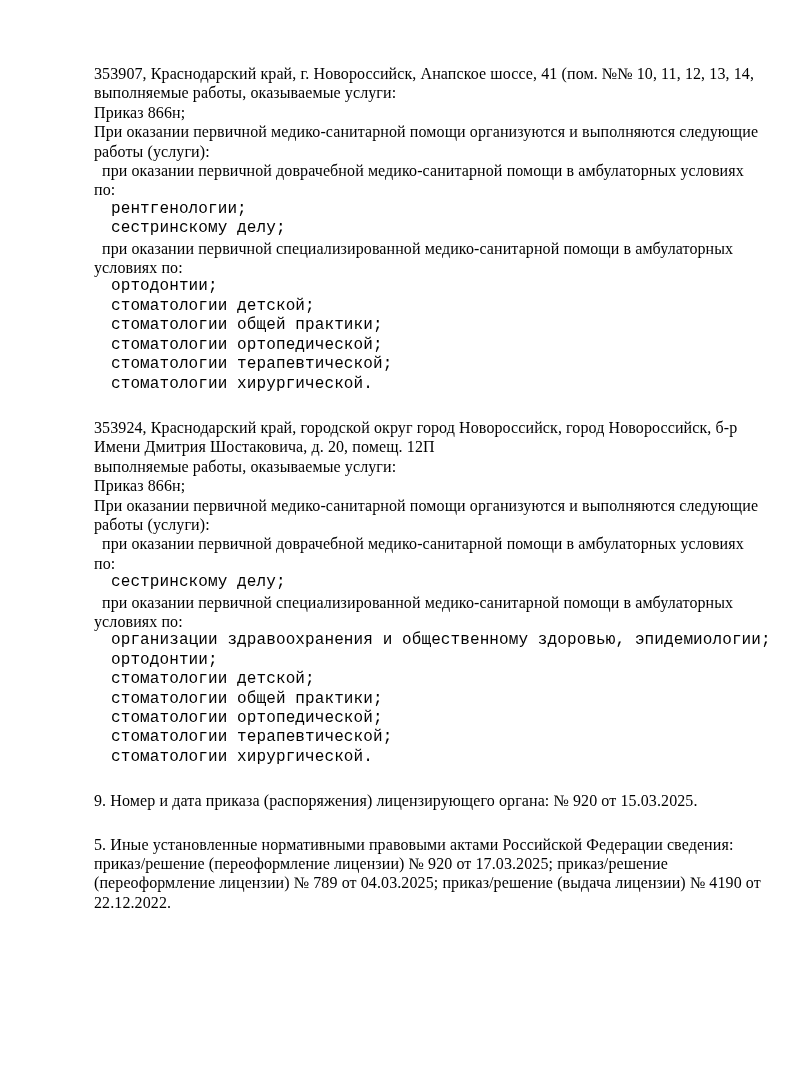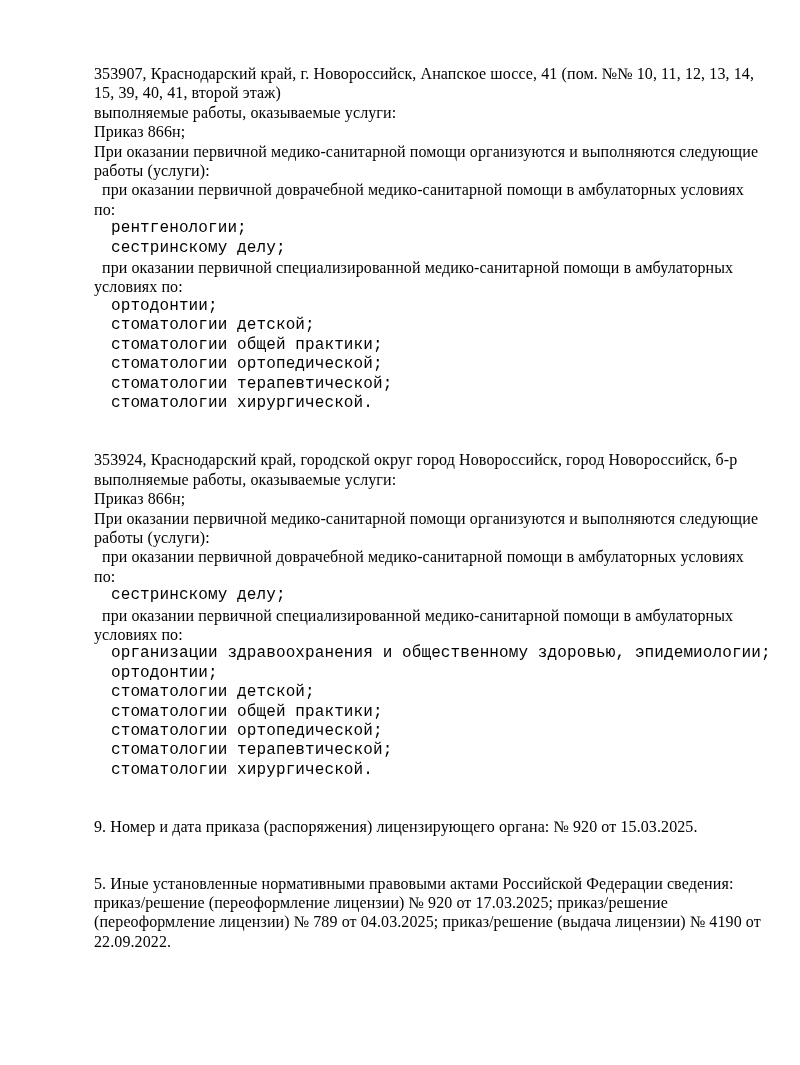--- a/index.html
+++ b/index.html
@@ -12,58 +12,58 @@
     width: 800px;
     height: 1065px;
     background: #ffffff;
     box-sizing: border-box;
     padding: 64px 44px 0 94px;
     overflow: hidden;
     font-family: "Liberation Serif", "DejaVu Serif", serif;
     color: #000000;
   }
   .doc-body { }
-  .section + .section { margin-top: 37px; }
+  .section + .section { margin-top: 24px; }
   .line {
     font-size: 16px;
     line-height: 19.4px;
     white-space: pre;
     letter-spacing: 0.1px;
   }
   .indent-0 { padding-left: 0; font-family: Liberation Serif, serif; }
   .indent-1 { padding-left: 8px; }
   .indent-2 { padding-left: 17px; font-family: Liberation Mono, monospace; }
 </style>
 </head>
 <body>
 
 <div class="page">
   <div class="doc-body">
       <div class="section">
         <div class="line indent-0">353907, Краснодарский край, г. Новороссийск, Анапское шоссе, 41 (пом. №№ 10, 11, 12, 13, 14,</div>
-        <div class="line indent-0">15, 39, 40, 41, второй этаж)</div>
         <div class="line indent-0">выполняемые работы, оказываемые услуги:</div>
         <div class="line indent-0">Приказ 866н;</div>
         <div class="line indent-0">При оказании первичной медико-санитарной помощи организуются и выполняются следующие</div>
         <div class="line indent-0">работы (услуги):</div>
         <div class="line indent-1">при оказании первичной доврачебной медико-санитарной помощи в амбулаторных условиях</div>
         <div class="line indent-0">по:</div>
         <div class="line indent-2">рентгенологии;</div>
         <div class="line indent-2">сестринскому делу;</div>
         <div class="line indent-1">при оказании первичной специализированной медико-санитарной помощи в амбулаторных</div>
         <div class="line indent-0">условиях по:</div>
         <div class="line indent-2">ортодонтии;</div>
         <div class="line indent-2">стоматологии детской;</div>
         <div class="line indent-2">стоматологии общей практики;</div>
         <div class="line indent-2">стоматологии ортопедической;</div>
         <div class="line indent-2">стоматологии терапевтической;</div>
         <div class="line indent-2">стоматологии хирургической.</div>
       </div>
       <div class="section">
         <div class="line indent-0">353924, Краснодарский край, городской округ город Новороссийск, город Новороссийск, б-р</div>
+        <div class="line indent-0">Имени Дмитрия Шостаковича, д. 20, помещ. 12П</div>
         <div class="line indent-0">выполняемые работы, оказываемые услуги:</div>
         <div class="line indent-0">Приказ 866н;</div>
         <div class="line indent-0">При оказании первичной медико-санитарной помощи организуются и выполняются следующие</div>
         <div class="line indent-0">работы (услуги):</div>
         <div class="line indent-1">при оказании первичной доврачебной медико-санитарной помощи в амбулаторных условиях</div>
         <div class="line indent-0">по:</div>
         <div class="line indent-2">сестринскому делу;</div>
         <div class="line indent-1">при оказании первичной специализированной медико-санитарной помощи в амбулаторных</div>
         <div class="line indent-0">условиях по:</div>
         <div class="line indent-2">организации здравоохранения и общественному здоровью, эпидемиологии;</div>
@@ -74,16 +74,16 @@
         <div class="line indent-2">стоматологии терапевтической;</div>
         <div class="line indent-2">стоматологии хирургической.</div>
       </div>
       <div class="section">
         <div class="line indent-0">9. Номер и дата приказа (распоряжения) лицензирующего органа: № 920 от 15.03.2025.</div>
       </div>
       <div class="section">
         <div class="line indent-0">5. Иные установленные нормативными правовыми актами Российской Федерации сведения:</div>
         <div class="line indent-0">приказ/решение (переоформление лицензии) № 920 от 17.03.2025; приказ/решение</div>
         <div class="line indent-0">(переоформление лицензии) № 789 от 04.03.2025; приказ/решение (выдача лицензии) № 4190 от</div>
-        <div class="line indent-0">22.09.2022.</div>
+        <div class="line indent-0">22.12.2022.</div>
       </div>
     </div>
 </div>
 
 </body></html>

